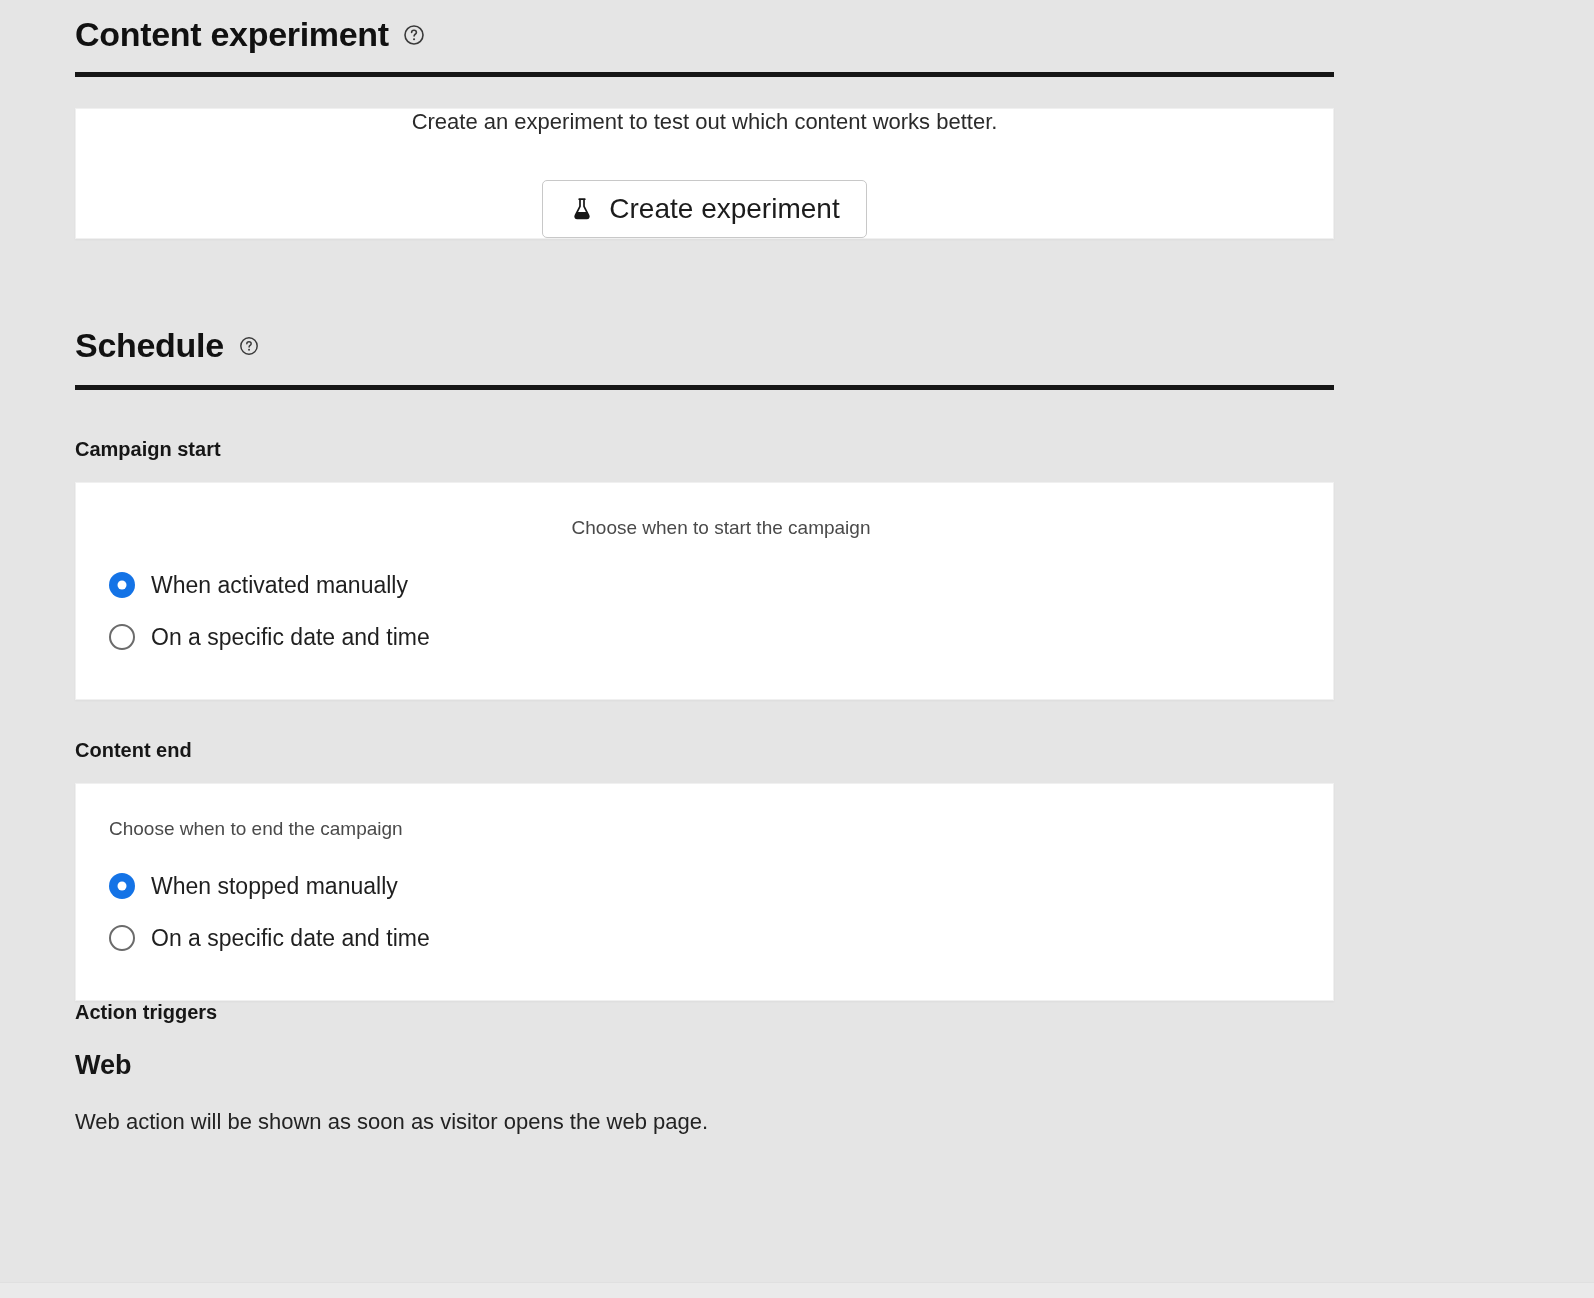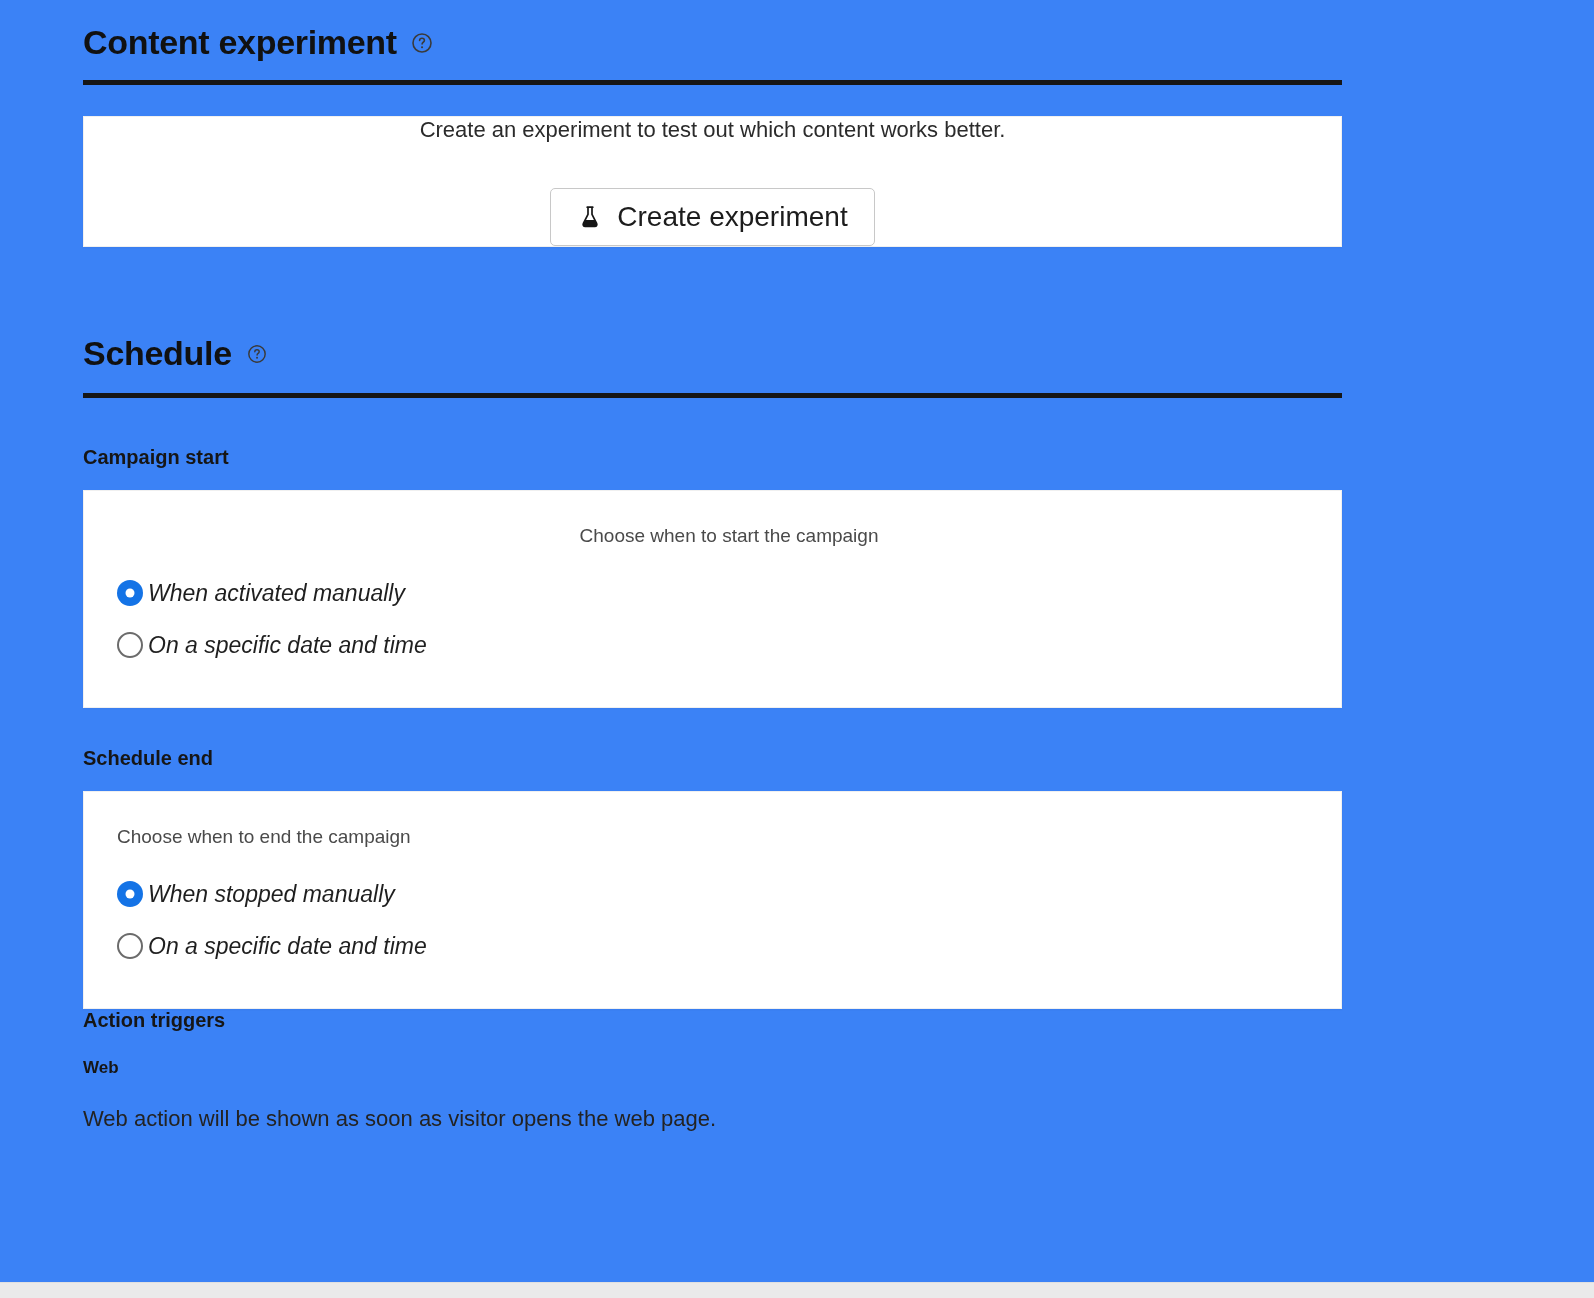--- a/index.html
+++ b/index.html
@@ -13,22 +13,22 @@
   body {
     width: 1594px;
     height: 1298px;
     overflow: hidden;
     position: relative;
   }
   .page {
     position: relative;
     width: 1594px;
     height: 1298px;
-    background: #3b82f6;
-    padding: 16px;
+    background: #e5e5e5;
+    padding: 8px;
   }
 
   
   .section-head {
     display: flex;
     align-items: center;
     gap: 14px;
     padding-left: 67px;
   }
   .section-title {
@@ -110,25 +110,24 @@
   }
   .radio-legend {
     font-size: 19px;
     color: #4a4a4a;
     padding-left: 33px;
     margin-bottom: 20px;
   }
   .radio-row {
     display: flex;
     align-items: center;
-    gap: 5px;
+    gap: 16px;
     padding-left: 33px;
     height: 52px;
     cursor: pointer;
-    font-style: italic;
   }
   .radio {
     width: 26px;
     height: 26px;
     border-radius: 50%;
     border: 2px solid #6b6b6b;
     background: #ffffff;
     position: relative;
     flex: 0 0 auto;
   }
@@ -151,21 +150,21 @@
     font-size: 23px;
     color: #1f1f1f;
   }
 
   .body-text {
     font-size: 22px;
     color: #232323;
     padding-left: 67px;
   }
   .small-head {
-    font-size: 17px;
+    font-size: 27px;
     font-weight: bold;
     color: #161616;
     padding-left: 67px;
   }
 
   .bottom-strip {
     position: absolute;
     left: 0;
     bottom: 0;
     width: 1594px;
@@ -225,21 +224,21 @@
     <div class="radio-row">
       <span class="radio checked"></span>
       <span class="radio-label">When activated manually</span>
     </div>
     <div class="radio-row">
       <span class="radio"></span>
       <span class="radio-label">On a specific date and time</span>
     </div>
   </div>
 
-  <div class="subhead" style="margin-top: 39px;">Schedule end</div>
+  <div class="subhead" style="margin-top: 39px;">Content end</div>
 
   <div class="card radio-card" style="margin-top: 21px;">
     <div class="radio-legend">Choose when to end the campaign</div>
     <div class="radio-row">
       <span class="radio checked"></span>
       <span class="radio-label">When stopped manually</span>
     </div>
     <div class="radio-row">
       <span class="radio"></span>
       <span class="radio-label">On a specific date and time</span>

